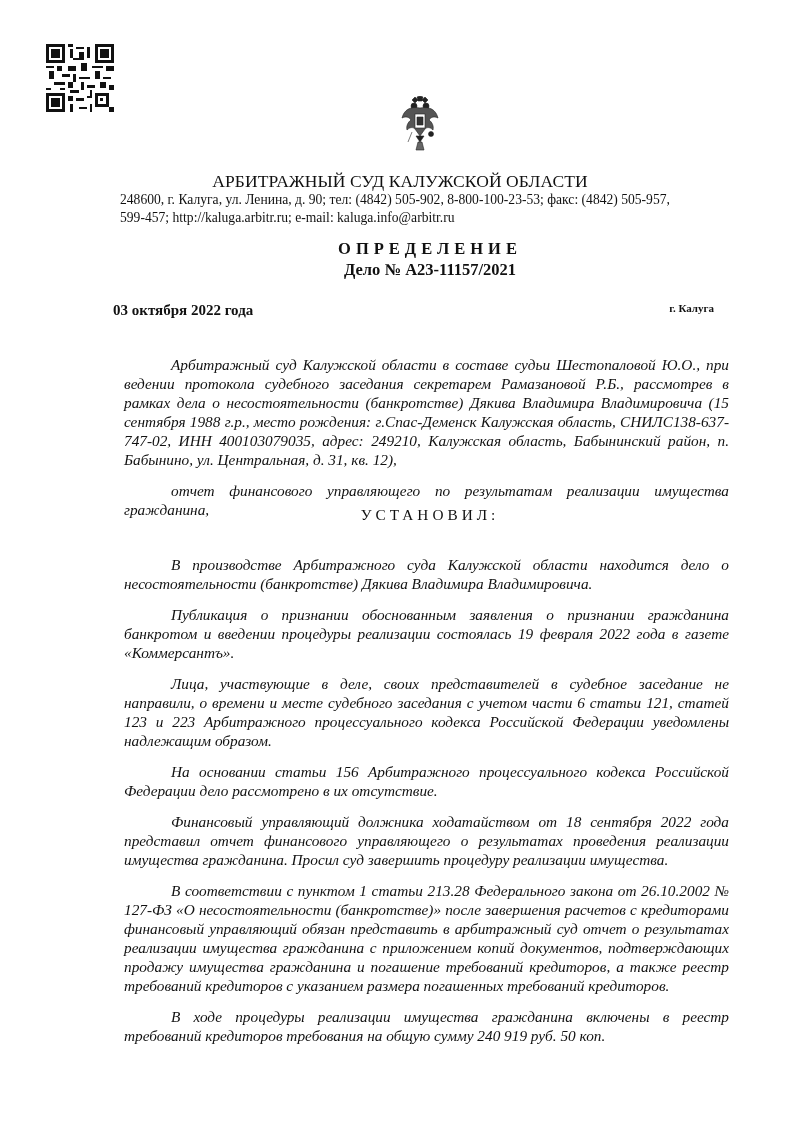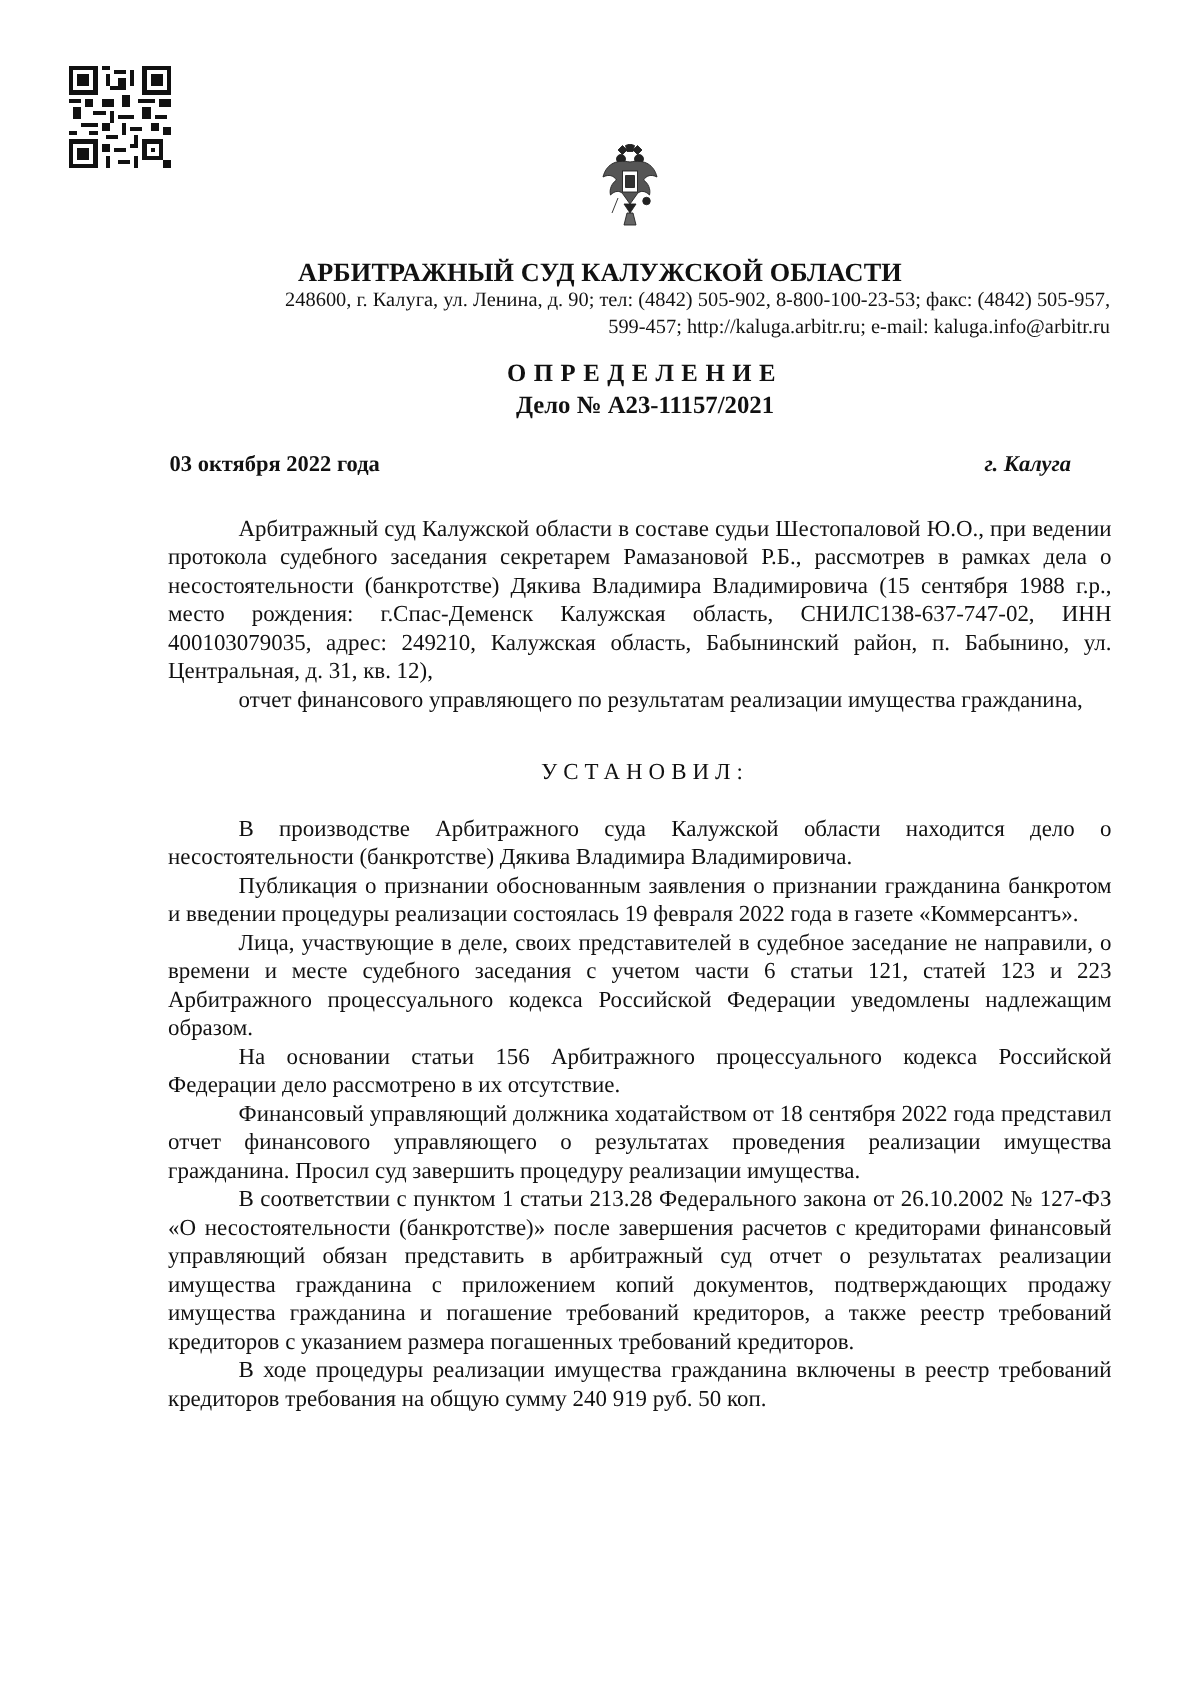--- a/index.html
+++ b/index.html
@@ -1,26 +1,26 @@
 <!DOCTYPE html>
 <html><head>
 <meta charset="utf-8">
 <style>
   html, body { margin: 0; padding: 0; background: #ffffff; }
   body { width: 800px; height: 1131px; position: relative; overflow: hidden; color: #111; font-family: "Liberation Serif", serif; }
   .qr { position: absolute; left: 46px; top: 44px; width: 68px; height: 68px; }
   .emblem { position: absolute; left: 400px; top: 96px; width: 40px; height: 56px; }
-  .court-name { position: absolute; left: 0; width: 800px; top: 171px; text-align: center; font-weight: bold; font-size: 17.5px; letter-spacing: 0.1px; }
-  .court-address { position: absolute; left: 120px; width: 620px; top: 191px; text-align: right; font-size: 13.6px; line-height: 18px; }
+  .court-name { position: absolute; left: 0; width: 800px; top: 171px; text-align: center; font-weight: normal; font-size: 17.5px; letter-spacing: 0.1px; }
+  .court-address { position: absolute; left: 120px; width: 620px; top: 191px; text-align: left; font-size: 13.6px; line-height: 18px; }
   .doc-type { position: absolute; left: 0; width: 860px; top: 239px; text-align: center; font-weight: bold; font-size: 16.5px; letter-spacing: 5px; }
   .case-no { position: absolute; left: 0; width: 860px; top: 260px; text-align: center; font-weight: bold; font-size: 16.5px; }
   .date { position: absolute; left: 113px; top: 302px; font-weight: bold; font-size: 15px; }
-  .city { position: absolute; right: 86px; top: 302px; font-weight: bold; font-size: 15px; font-style: italic; }
+  .city { position: absolute; right: 86px; top: 302px; font-weight: bold; font-size: 11px; }
   .body-text { position: absolute; left: 112px; width: 629px; font-size: 15.3px; line-height: 19px; text-align: justify; }
-  .body-text p { margin: 0; text-indent: 47px; }
+  .body-text p { margin: 12px; text-indent: 47px; font-style: italic; }
   .intro { top: 343px; }
   .section-heading { position: absolute; left: 0; width: 860px; top: 506px; text-align: center; font-size: 15.3px; letter-spacing: 4px; }
   .findings { top: 543px; }
 </style>
 </head>
 <body>
 
 <svg class="qr" viewBox="0 0 25 25" shape-rendering="crispEdges">
   <rect width="25" height="25" fill="#fff"></rect>
   <g fill="#111">

